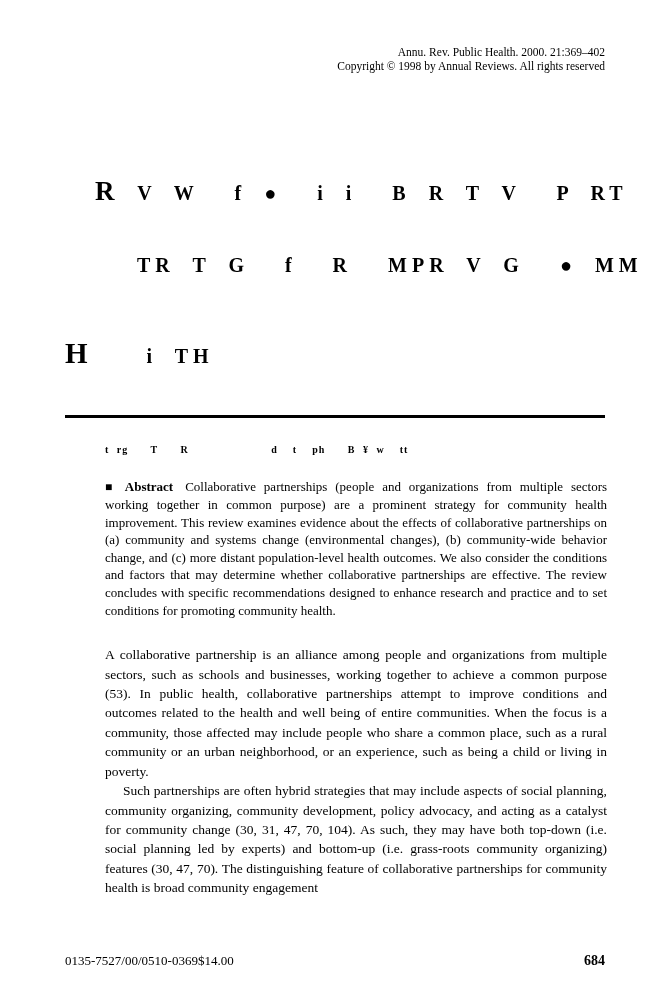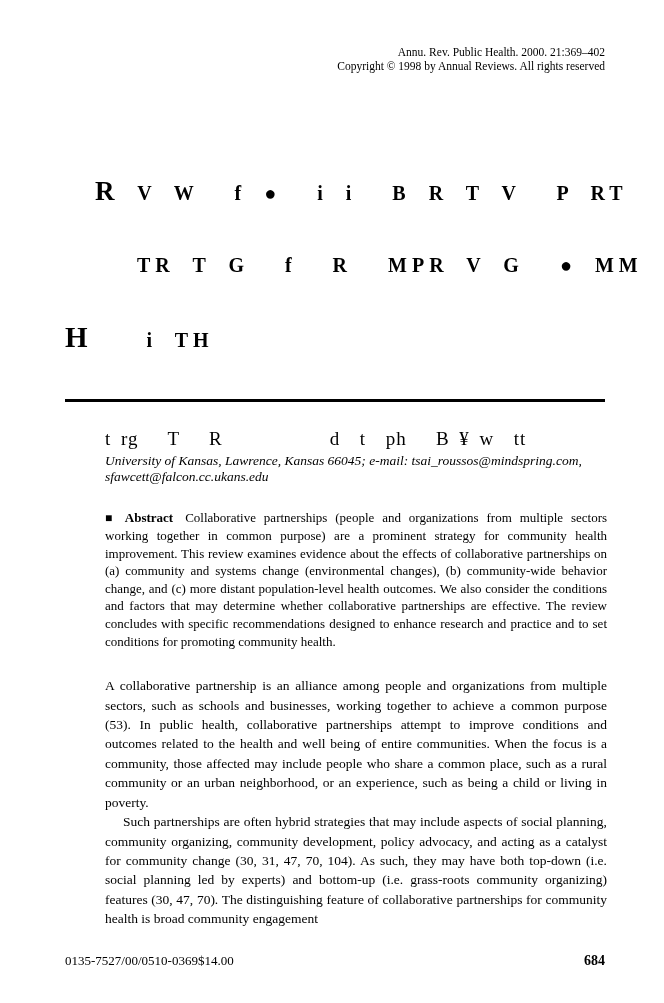--- a/index.html
+++ b/index.html
@@ -29,35 +29,36 @@
   }
   .title-line {
     font-size: 20px;
     line-height: 36px;
     letter-spacing: 5px;
     word-spacing: 8px;
   }
   .title-line-1 { margin-left: 30px; }
   .title-line-1::first-letter { font-size: 27px; }
   .title-line-2 { margin-left: 72px; }
-  .title-line-3 { margin-left: 0; }
+  .title-line-3 { margin-left: 0; margin-top: 16px; }
   .title-line-3::first-letter { font-size: 29px; }
   .title-rule {
     margin-top: 5px;
     height: 2.5px;
     background: #000;
     width: 100%;
   }
   
   .authors-block { margin-top: 26px; margin-left: 40px; }
   .authors-names {
-    font-size: 19px;
+    font-size: 10px;
     white-space: pre;
     letter-spacing: 1px;
     word-spacing: 4px;
+    font-weight: bold;
   }
   .affiliation {
     font-style: italic;
     font-size: 13.5px;
     line-height: 16.5px;
     margin-top: 3px;
   }
   
   .keywords-block {
     margin-top: 34px;
@@ -125,24 +126,20 @@
   <div class="title-block">
     <div class="title-line title-line-1">R V W  f ●  i i  B R T V  P RT   R H P</div>
     <div class="title-line title-line-2">TR T G  f  R  MPR V G  ● MM    T</div>
     <div class="title-line title-line-3">H   i TH</div>
   </div>
 
   <div class="title-rule"></div>
 
   <div class="authors-block">
     <div class="authors-names">t rg   T   R           d  t  ph   B ¥ w  tt</div>
-    <div class="affiliation">
-      <span>University of Kansas, Lawrence, Kansas 66045; e-mail: tsai_roussos@mindspring.com,</span><br>
-      <span>sfawcett@falcon.cc.ukans.edu</span>
-    </div>
   </div>
 
 
   <div class="abstract-block">
     <span class="abstract-marker">■</span>
     <span class="bold">Abstract</span><span class="label-gap"></span><span>Collaborative partnerships (people and organizations from multiple sectors working together in common purpose) are a prominent strategy for community health improvement. This review examines evidence about the effects of collaborative partnerships on (a) community and systems change (environmental changes), (b) community-wide behavior change, and (c) more distant population-level health outcomes. We also consider the conditions and factors that may determine whether collaborative partnerships are effective. The review concludes with specific recommendations designed to enhance research and practice and to set conditions for promoting community health.</span>
   </div>
 
 
   <div class="body-text">

